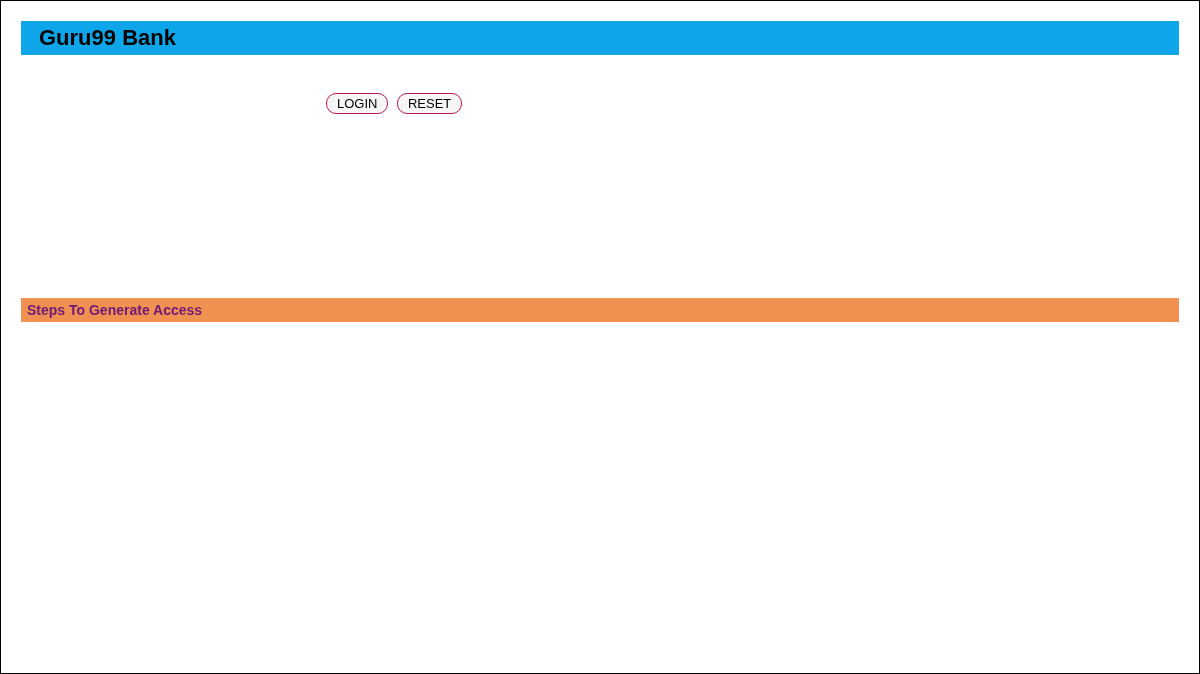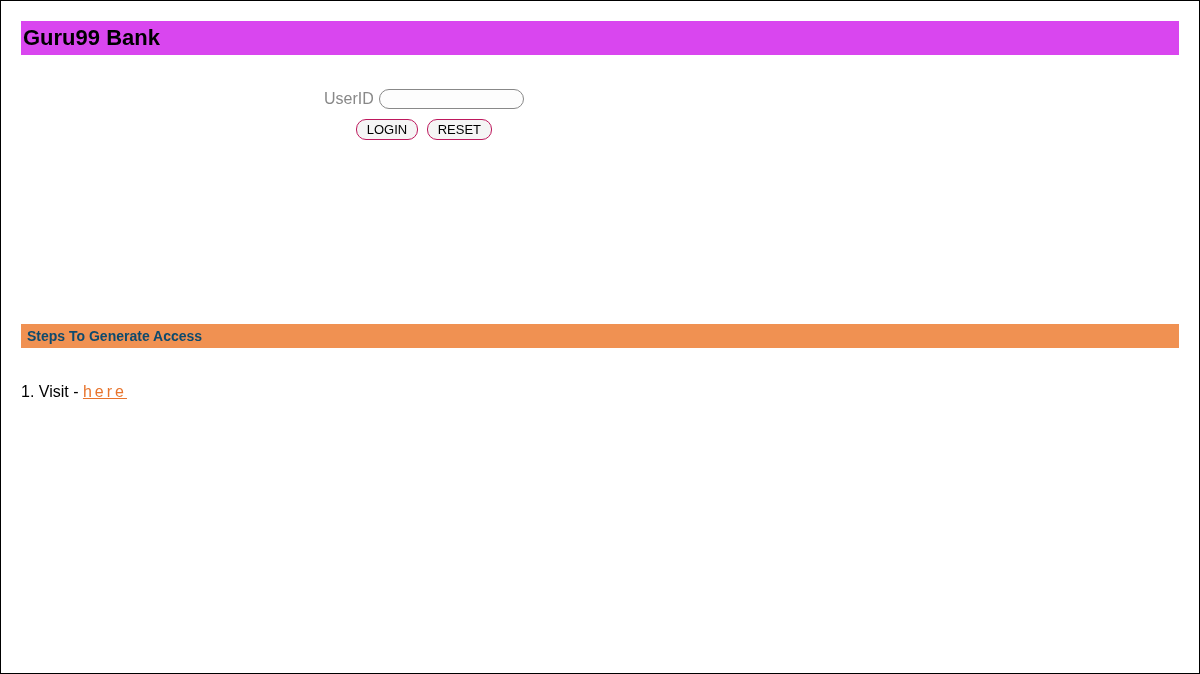--- a/index.html
+++ b/index.html
@@ -9,22 +9,22 @@
     }
     body {
       font-family: Arial, Helvetica, sans-serif;
       background: #ffffff;
       border: 1px solid #000;
       width: 1200px;
       height: 674px;
       overflow: hidden;
     }
     .header-bar {
-      background: #d946ef;
-      padding: 4px 2px;
+      background: #0ea5e9;
+      padding: 4px 18px;
       margin: 20px 20px 0 20px;
     }
     .header-bar h2 {
       font-size: 22px;
       font-weight: bold;
       color: #000;
     }
     .login-zone {
       margin-top: 28px;
       width: 100%;
@@ -72,21 +72,21 @@
       height: 178px;
     }
     .steps-bar {
       background: #f09152;
       padding: 4px 6px;
       margin: 0 20px 0 20px;
     }
     .steps-bar h4 {
       font-size: 14px;
       font-weight: bold;
-      color: #0c4a6e;
+      color: #701a75;
     }
     .steps-list {
       margin: 34px 20px 0 20px;
       font-size: 16px;
       line-height: 1.25;
     }
     .steps-list .step-line {
       margin-bottom: 0;
     }
     .steps-list a {
@@ -102,40 +102,31 @@
 <body>
 
 <div class="header-bar">
   <h2>Guru99 Bank</h2>
 </div>
 
 <div class="login-zone">
   <div class="login-center">
     <table class="login-table" align="center">
       <tbody>
-          <tr>
-        <td class="label">UserID</td>
-        <td class="field">
-          <input type="text" value="" style="">
-        </td>
-      </tr>
       <tr>
         <td colspan="2" class="btn-row">
           <button class="btn">LOGIN</button>
           <button class="btn">RESET</button>
         </td>
       </tr>
     </tbody>
       </table>
   </div>
 </div>
 
 <div class="spacer"></div>
 
 <div class="steps-bar">
   <h4>Steps To Generate Access</h4>
 </div>
 
 <div class="steps-list">
-  <div class="step-line">
-    <span>1. Visit - </span><a href="#">here</a>
-  </div>
 </div>
 
 </body></html>

